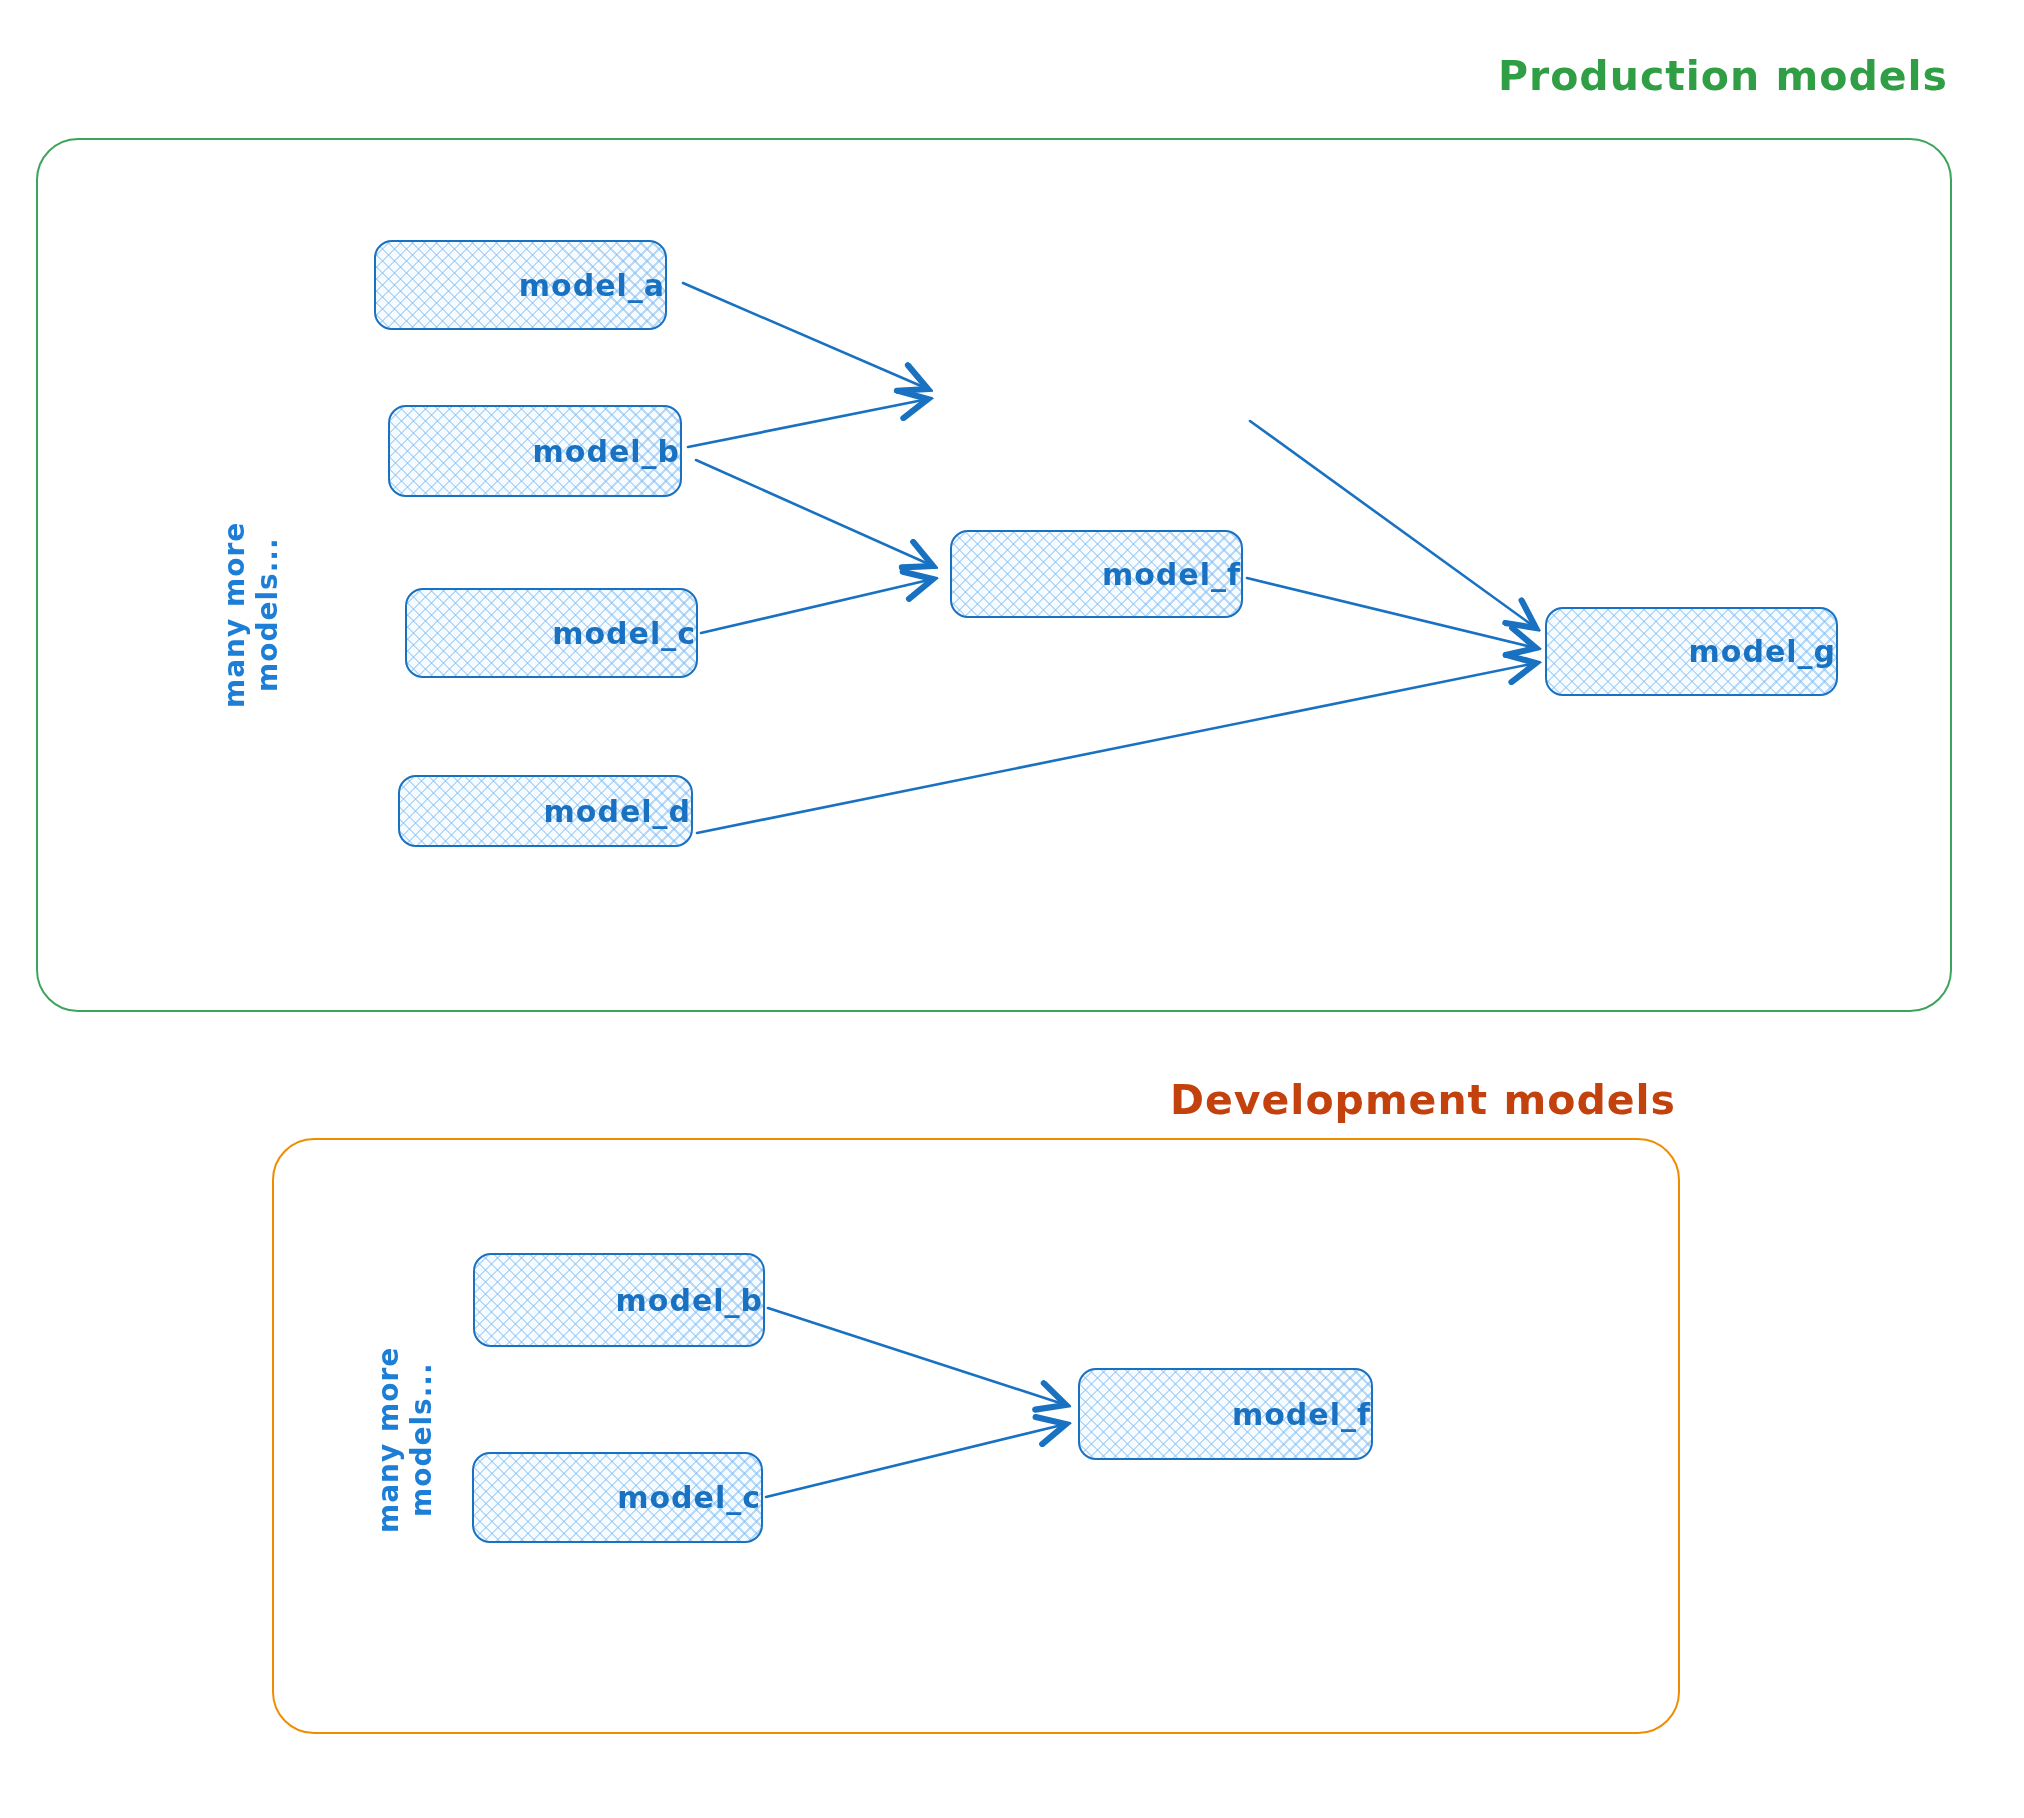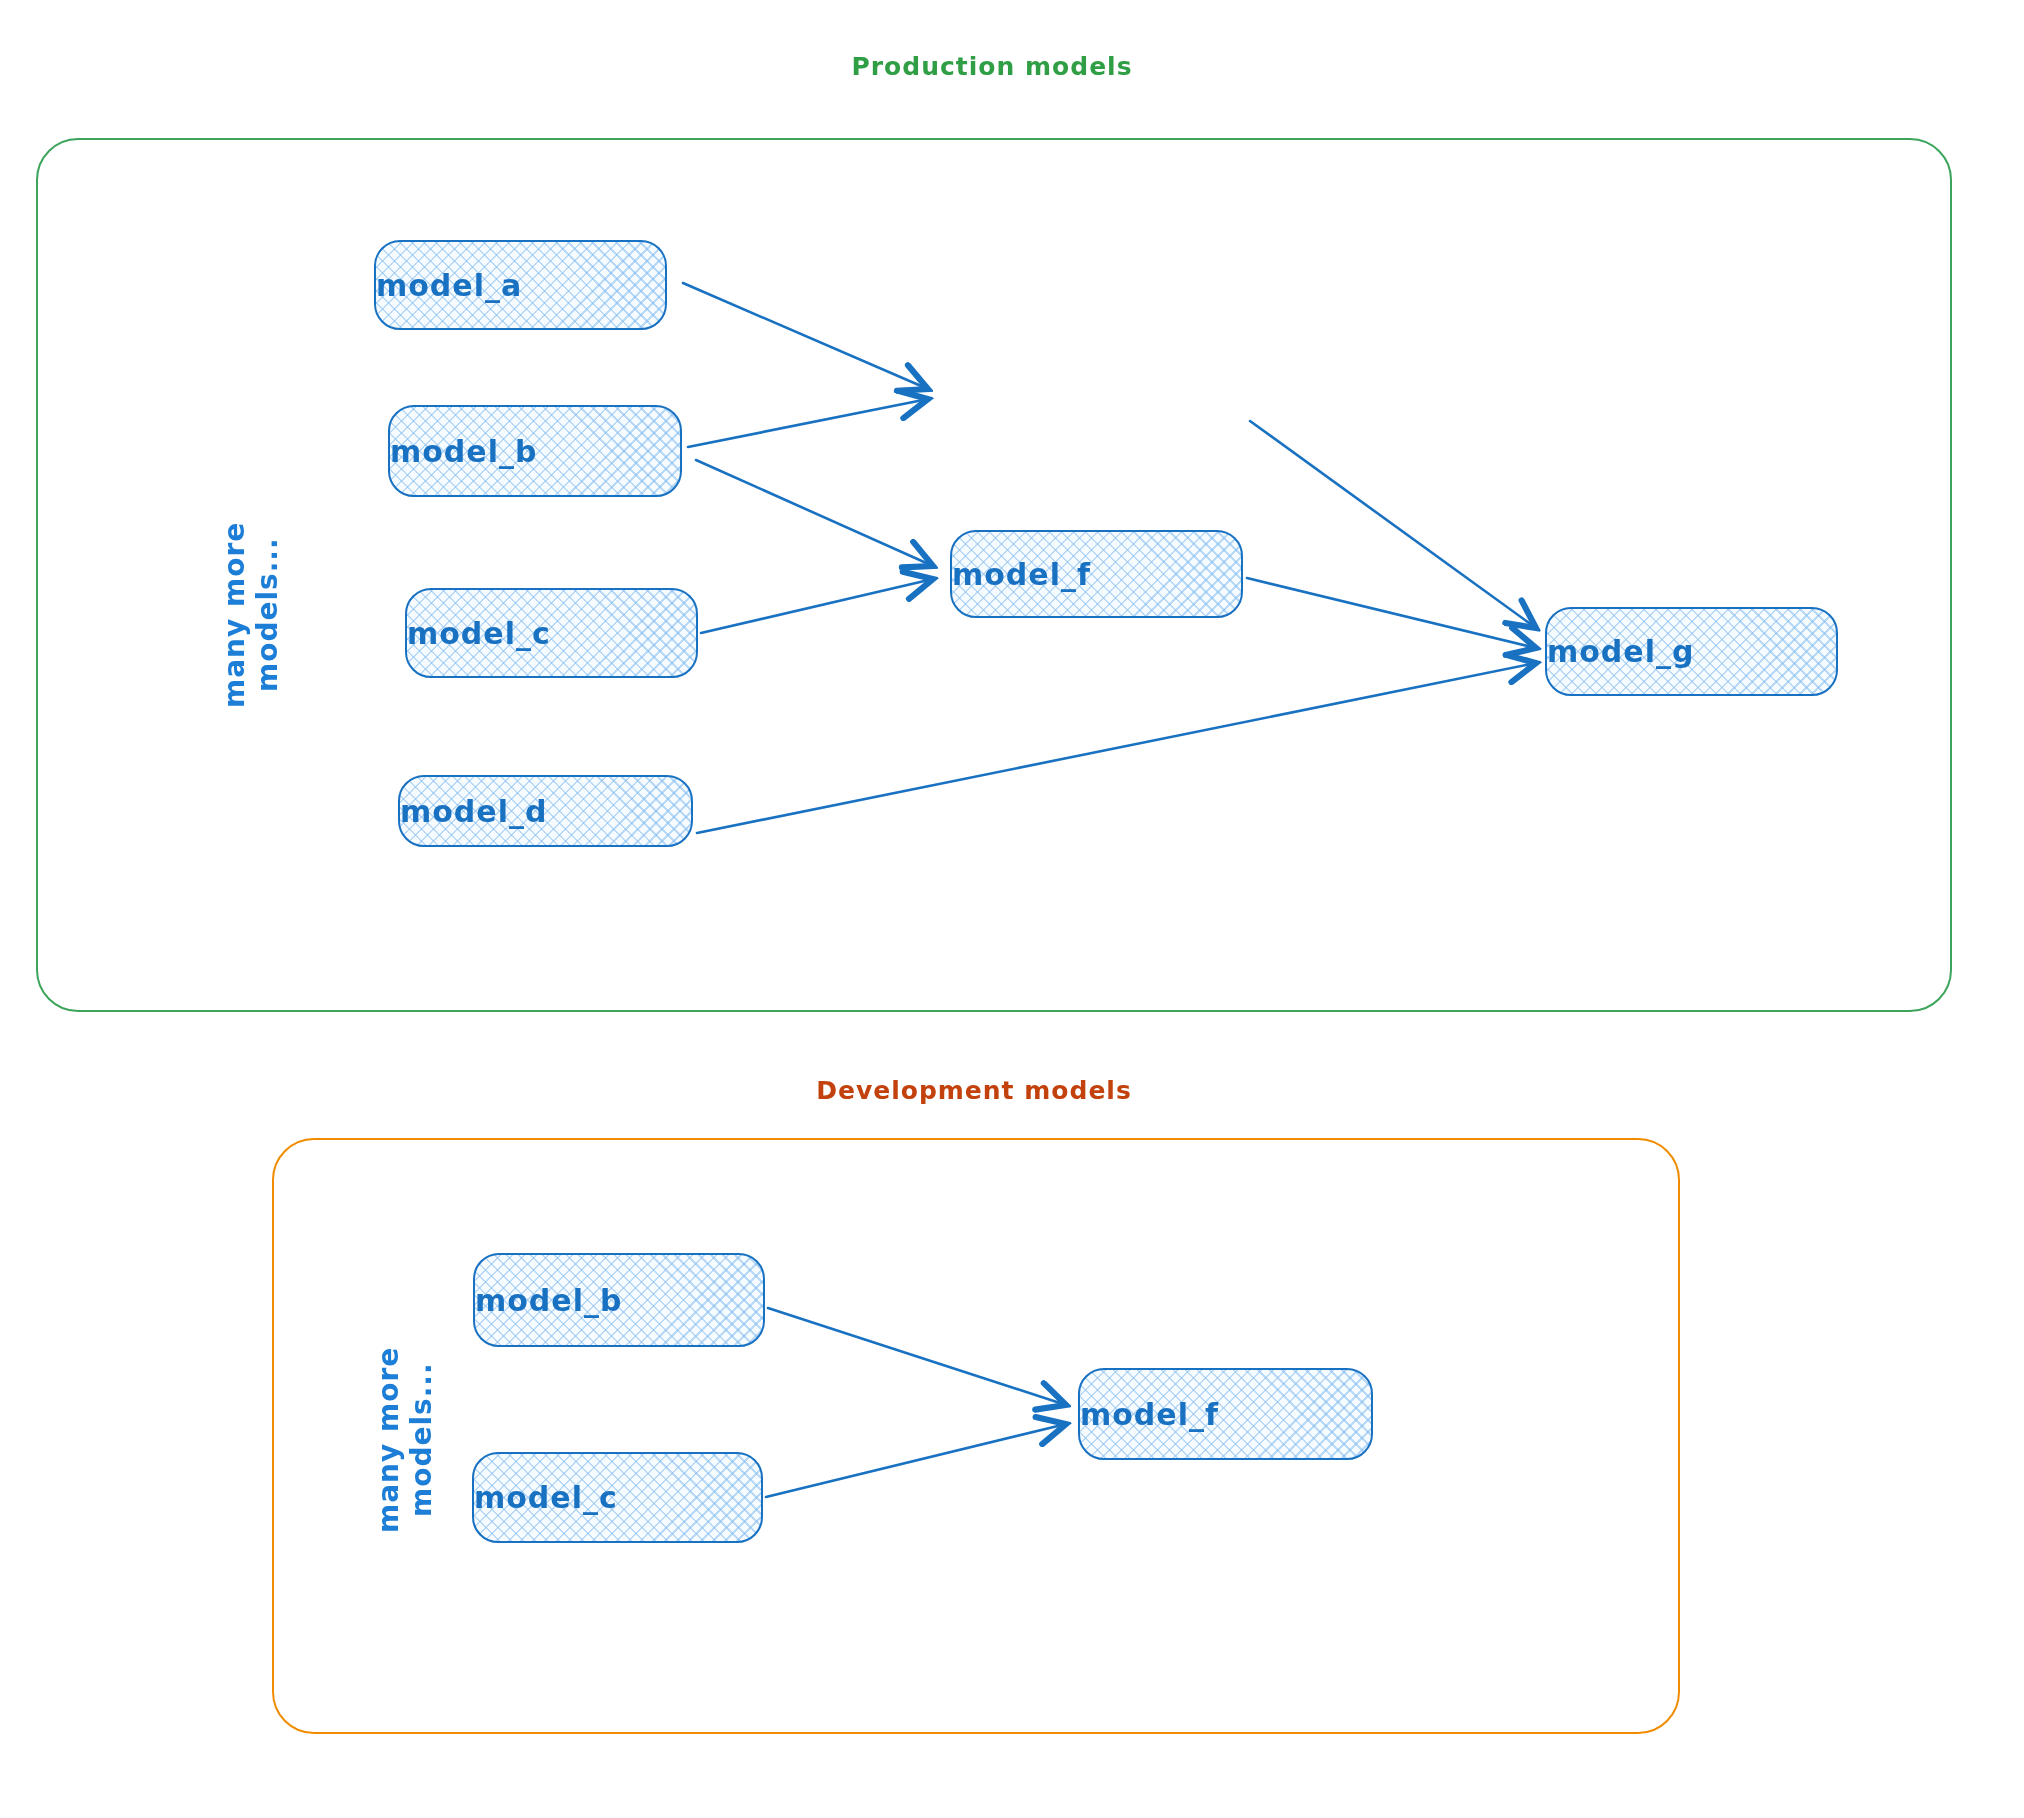--- a/index.html
+++ b/index.html
@@ -10,45 +10,45 @@
   }
   .canvas {
     position: relative;
     width: 2024px;
     height: 1818px;
     background: #ffffff;
     overflow: hidden;
   }
   .section-title {
     position: absolute;
-    text-align: center;
-    font-size: 25px;
+    text-align: right;
+    font-size: 41px;
     font-weight: bold;
     letter-spacing: 1px;
   }
   .section-title.green { color: #2f9e44; }
   .section-title.orange { color: #c2410c; }
   .container-box {
     position: absolute;
     border-radius: 42px;
     background: transparent;
   }
   .container-box.green { border: 2px solid #3da45c; }
   .container-box.orange { border: 2px solid #f08c00; }
   .node {
     position: absolute;
     border: 2.5px solid #1971c2;
-    border-radius: 26px;
+    border-radius: 18px;
     background:
       repeating-linear-gradient(45deg, rgba(125,185,240,0.50) 0px, rgba(125,185,240,0.50) 1.8px, transparent 1.8px, transparent 8.5px),
       repeating-linear-gradient(135deg, rgba(125,185,240,0.50) 0px, rgba(125,185,240,0.50) 1.8px, transparent 1.8px, transparent 8.5px),
       #f6fbff;
     display: flex;
     align-items: center;
-    justify-content: flex-start;
+    justify-content: flex-end;
     color: #1971c2;
     font-size: 30px;
     font-weight: bold;
     letter-spacing: 1px;
     box-sizing: border-box;
   }
   .side-label {
     position: absolute;
     writing-mode: vertical-rl;
     transform: rotate(180deg);

